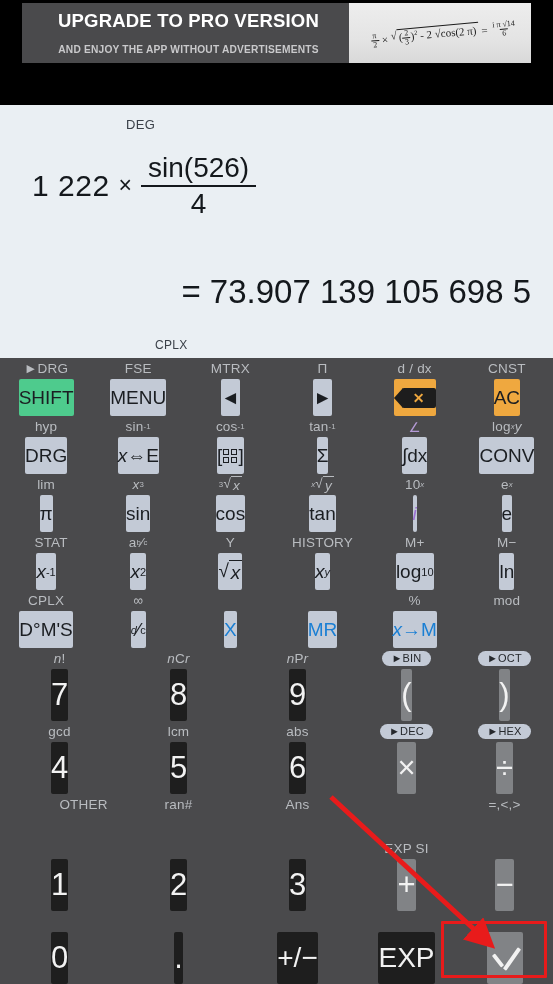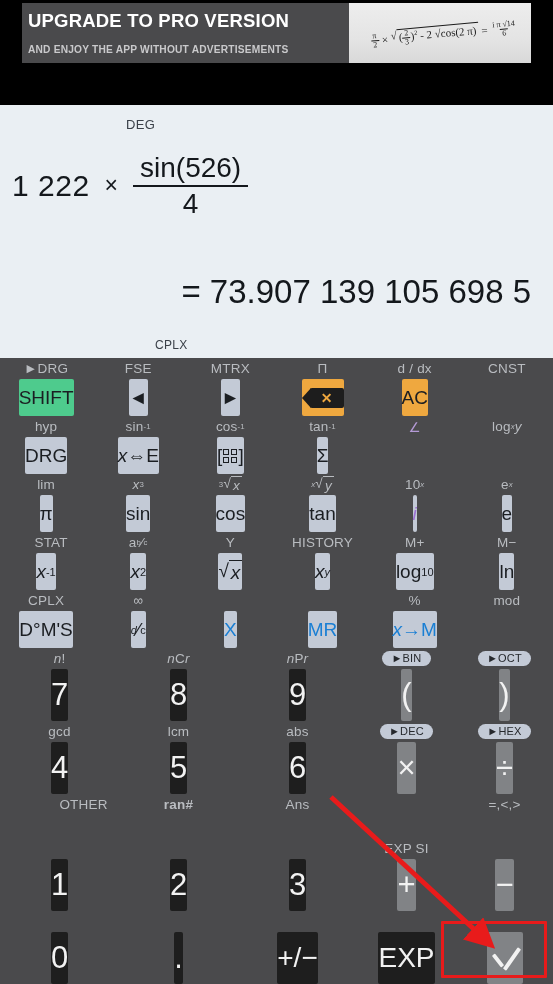--- a/index.html
+++ b/index.html
@@ -11,21 +11,21 @@
   }
   #app { position: relative; width: 553px; height: 984px; background: #000; }
 
   
   .ad-bar { position: absolute; left: 0; top: 0; width: 553px; height: 92px; background: #000; }
   .ad-inner {
     position: absolute; left: 22px; top: 3px; width: 509px; height: 60px;
     background: #4a4a4c; display: flex; align-items: stretch; overflow: hidden;
   }
   .ad-text { flex: 1 1 auto; display: flex; flex-direction: column; justify-content: center;
-             padding-left: 6px; }
+             align-items: center; padding-left: 6px; }
   .ad-title { color: #ffffff; font-weight: bold; font-size: 18.5px; letter-spacing: .2px; line-height: 1.05; }
   .ad-sub { color: #c9c9cb; font-weight: bold; font-size: 10.2px; letter-spacing: .2px; margin-top: 14px; }
   .ad-image {
     width: 182px; flex: 0 0 182px; position: relative; overflow: hidden;
     background: linear-gradient(170deg, #6d6d70 0%, #8e8e91 40%, #a9a9ab 100%);
   }
   .ad-photo {
     position: absolute; left: -12px; top: -9px; width: 214px; height: 80px;
     background: linear-gradient(185deg,#f2f2f2 0%, #e4e4e4 55%, #cfcfcf 100%);
     transform: rotate(-5.2deg);
@@ -48,22 +48,22 @@
   .mode-cplx { position: absolute; left: 155px; bottom: 6px; font-size: 12px; color: #3a4048; letter-spacing: .3px; }
   .more-btn {
     position: absolute; right: 8px; top: 14px;
     padding: 3px 9px 5px; font-size: 19px; color: #13161a;
     background: linear-gradient(#fbfbfb, #dfe2e5);
     border: 1px solid #7d8288; border-radius: 3px;
     box-shadow: 0 1px 0 rgba(0,0,0,.18);
     font-family: "DejaVu Sans", sans-serif; line-height: 1.15;
   }
   .expr {
-    position: absolute; left: 12px; top: 48px;
-    display: flex; align-items: center; gap: 15px;
+    position: absolute; left: 32px; top: 48px;
+    display: flex; align-items: center; gap: 9px;
     font-size: 30px; color: #14181c; font-family: "Liberation Sans", sans-serif;
   }
   .expr .lead { letter-spacing: .5px; }
   .expr .times { font-size: 23px; padding-bottom: 2px; }
   .bigfrac { display: inline-flex; flex-direction: column; align-items: center; line-height: 1.08; }
   .bigfrac .num { padding: 0 7px 2px; font-size: 28px; }
   .bigfrac .den { border-top: 2px solid #14181c; width: 100%; text-align: center; padding-top: 2px; font-size: 28px; }
   .result {
     position: absolute; right: 22px; top: 168px;
     font-size: 33px; color: #14181c; white-space: nowrap;
@@ -191,20 +191,23 @@
           <div class="shiftlabel" style="width: 92.1667px;">MTRX</div>
           <div class="shiftlabel" style="width: 92.1667px;">Π</div>
           <div class="shiftlabel" style="width: 92.1667px;">d / dx</div>
           <div class="shiftlabel" style="width: 92.1667px;">CNST</div>
         </div>
         <div class="krow">
           <div class="kcell" style="width: 92.1667px;">
             <div class="key green">SHIFT</div>
           </div>
           <div class="kcell" style="width: 92.1667px;">
+            <div class="key ">MENU</div>
+          </div>
+          <div class="kcell" style="width: 92.1667px;">
             <div class="key ">◄</div>
           </div>
           <div class="kcell" style="width: 92.1667px;">
             <div class="key ">►</div>
           </div>
           <div class="kcell" style="width: 92.1667px;">
             <div class="key orange">
               <span class="bksp">
                 <span class="tip"></span>
                 <span class="body"></span>
@@ -237,20 +240,26 @@
                   <i></i>
                   <i></i>
                   <i></i>
                   <i></i>
                 </span>]</span>
             </div>
           </div>
           <div class="kcell" style="width: 92.1667px;">
             <div class="key ">Σ</div>
           </div>
+          <div class="kcell" style="width: 92.1667px;">
+            <div class="key ">∫dx</div>
+          </div>
+          <div class="kcell" style="width: 92.1667px;">
+            <div class="key ">CONV</div>
+          </div>
         </div>
         <div class="krow">
           <div class="shiftlabel" style="width: 92.1667px;">lim</div>
           <div class="shiftlabel" style="width: 92.1667px;">
             <span class="ital">x</span>
             <sup>3</sup>
           </div>
           <div class="shiftlabel" style="width: 92.1667px;">
             <sup>3</sup>
             <span class="sqrt-glyph">√<span class="over ital">x</span></span>
@@ -401,21 +410,21 @@
           </div>
           <div class="kcell" style="width: 99px;">
             <div class="key op">×</div>
           </div>
           <div class="kcell" style="width: 97px;">
             <div class="key op">÷</div>
           </div>
         </div>
         <div class="krow">
           <div class="shiftlabel" style="width: 119px; padding-left: 48px;">OTHER</div>
-          <div class="shiftlabel" style="width: 119px; font-weight: bold;">ran#</div>
+          <div class="shiftlabel" style="width: 119px;">ran#</div>
           <div class="shiftlabel" style="width: 119px;">Ans</div>
           <div class="shiftlabel" style="width: 99px; margin-top: 44px;">EXP SI</div>
           <div class="shiftlabel" style="width: 97px;">=,&lt;,&gt;</div>
         </div>
         <div class="krow">
           <div class="kcell" style="width: 119px;">
             <div class="key num">1</div>
           </div>
           <div class="kcell" style="width: 119px;">
             <div class="key num">2</div>

